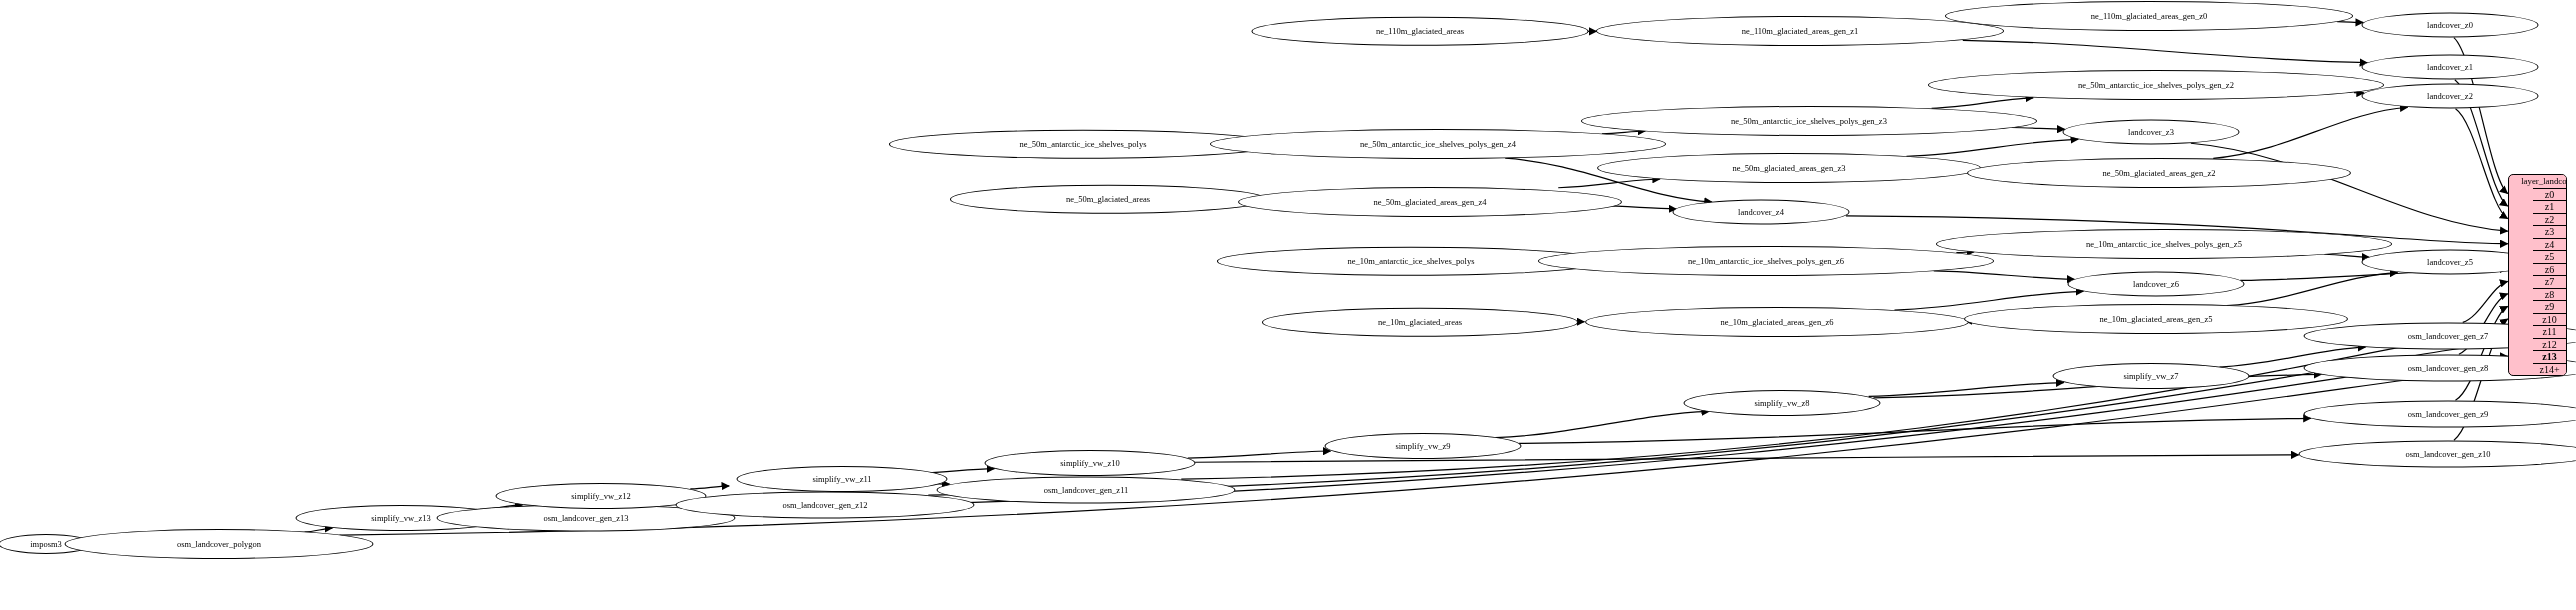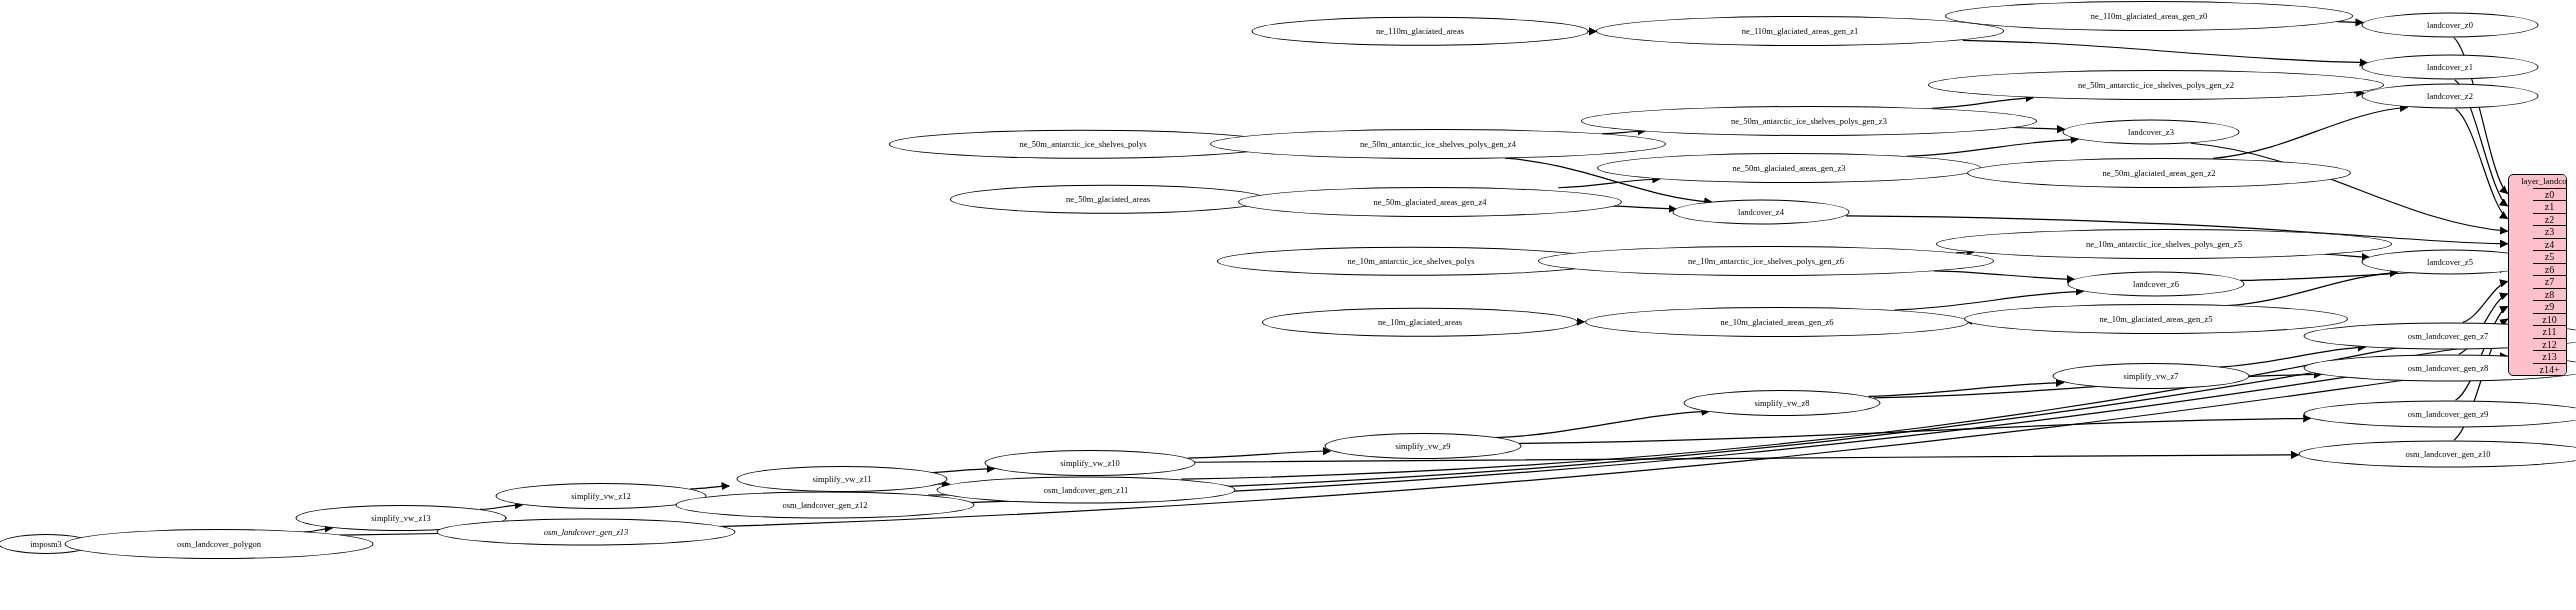--- a/index.html
+++ b/index.html
@@ -120,21 +120,21 @@
         <path d="M 1630.3214269467992 869.6348684176162 C 3350.002142239784 843.0713815758546, 4224 604, 4404 604" marker-end="url(#arrow)"></path>
         <path d="M 1222.217913043567 893.741070428334 C 3194.922806956555 866.9669633855005, 4224 626, 4404 626" marker-end="url(#arrow)"></path>
         <path d="M 596.0641998179855 939.7522951383235 C 2956.9843959308346 910.5770656244911, 4224 648, 4404 648" marker-end="url(#arrow)"></path>
       </g>
   </svg>
 
   <div id="node-layer">
       <div class="node" style="left: 46px; top: 544px; width: 95px; height: 20px;">imposm3</div>
       <div class="node" style="left: 219px; top: 544px; width: 309px; height: 30px;">osm_landcover_polygon</div>
       <div class="node" style="left: 401px; top: 518px; width: 211px; height: 26px;">simplify_vw_z13</div>
-      <div class="node" style="left: 586px; top: 532px; width: 299px; height: 27px; font-style: italic;">osm_landcover_gen_z13</div>
+      <div class="node" style="left: 586px; top: 518px; width: 299px; height: 27px;">osm_landcover_gen_z13</div>
       <div class="node" style="left: 601px; top: 496px; width: 211px; height: 26px;">simplify_vw_z12</div>
       <div class="node" style="left: 825px; top: 505px; width: 299px; height: 27px;">osm_landcover_gen_z12</div>
       <div class="node" style="left: 842px; top: 479px; width: 211px; height: 26px;">simplify_vw_z11</div>
       <div class="node" style="left: 1086px; top: 490px; width: 299px; height: 27px;">osm_landcover_gen_z11</div>
       <div class="node" style="left: 1090px; top: 463px; width: 211px; height: 26px;">simplify_vw_z10</div>
       <div class="node" style="left: 1423px; top: 446px; width: 197px; height: 26px;">simplify_vw_z9</div>
       <div class="node" style="left: 1782px; top: 403px; width: 197px; height: 26px;">simplify_vw_z8</div>
       <div class="node" style="left: 2151px; top: 376px; width: 197px; height: 26px;">simplify_vw_z7</div>
       <div class="node" style="left: 1420px; top: 31px; width: 337px; height: 28.5px;">ne_110m_glaciated_areas</div>
       <div class="node" style="left: 1800px; top: 31px; width: 408px; height: 30px;">ne_110m_glaciated_areas_gen_z1</div>
@@ -174,18 +174,18 @@
       <div class="row" style="height: 12.5px;">z3</div>
       <div class="row" style="height: 12.5px;">z4</div>
       <div class="row" style="height: 12.5px;">z5</div>
       <div class="row" style="height: 12.5px;">z6</div>
       <div class="row" style="height: 12.5px;">z7</div>
       <div class="row" style="height: 12.5px;">z8</div>
       <div class="row" style="height: 12.5px;">z9</div>
       <div class="row" style="height: 12.5px;">z10</div>
       <div class="row" style="height: 12.5px;">z11</div>
       <div class="row" style="height: 12.5px;">z12</div>
-      <div class="row" style="height: 12.5px;">z13</div>
+      <div class="row" style="height: 12.5px; font-weight: bold;">z13</div>
       <div class="row last" style="height: 12.5px;">z14+</div>
     </div>
 
 </div>
 
 
 </body></html>

